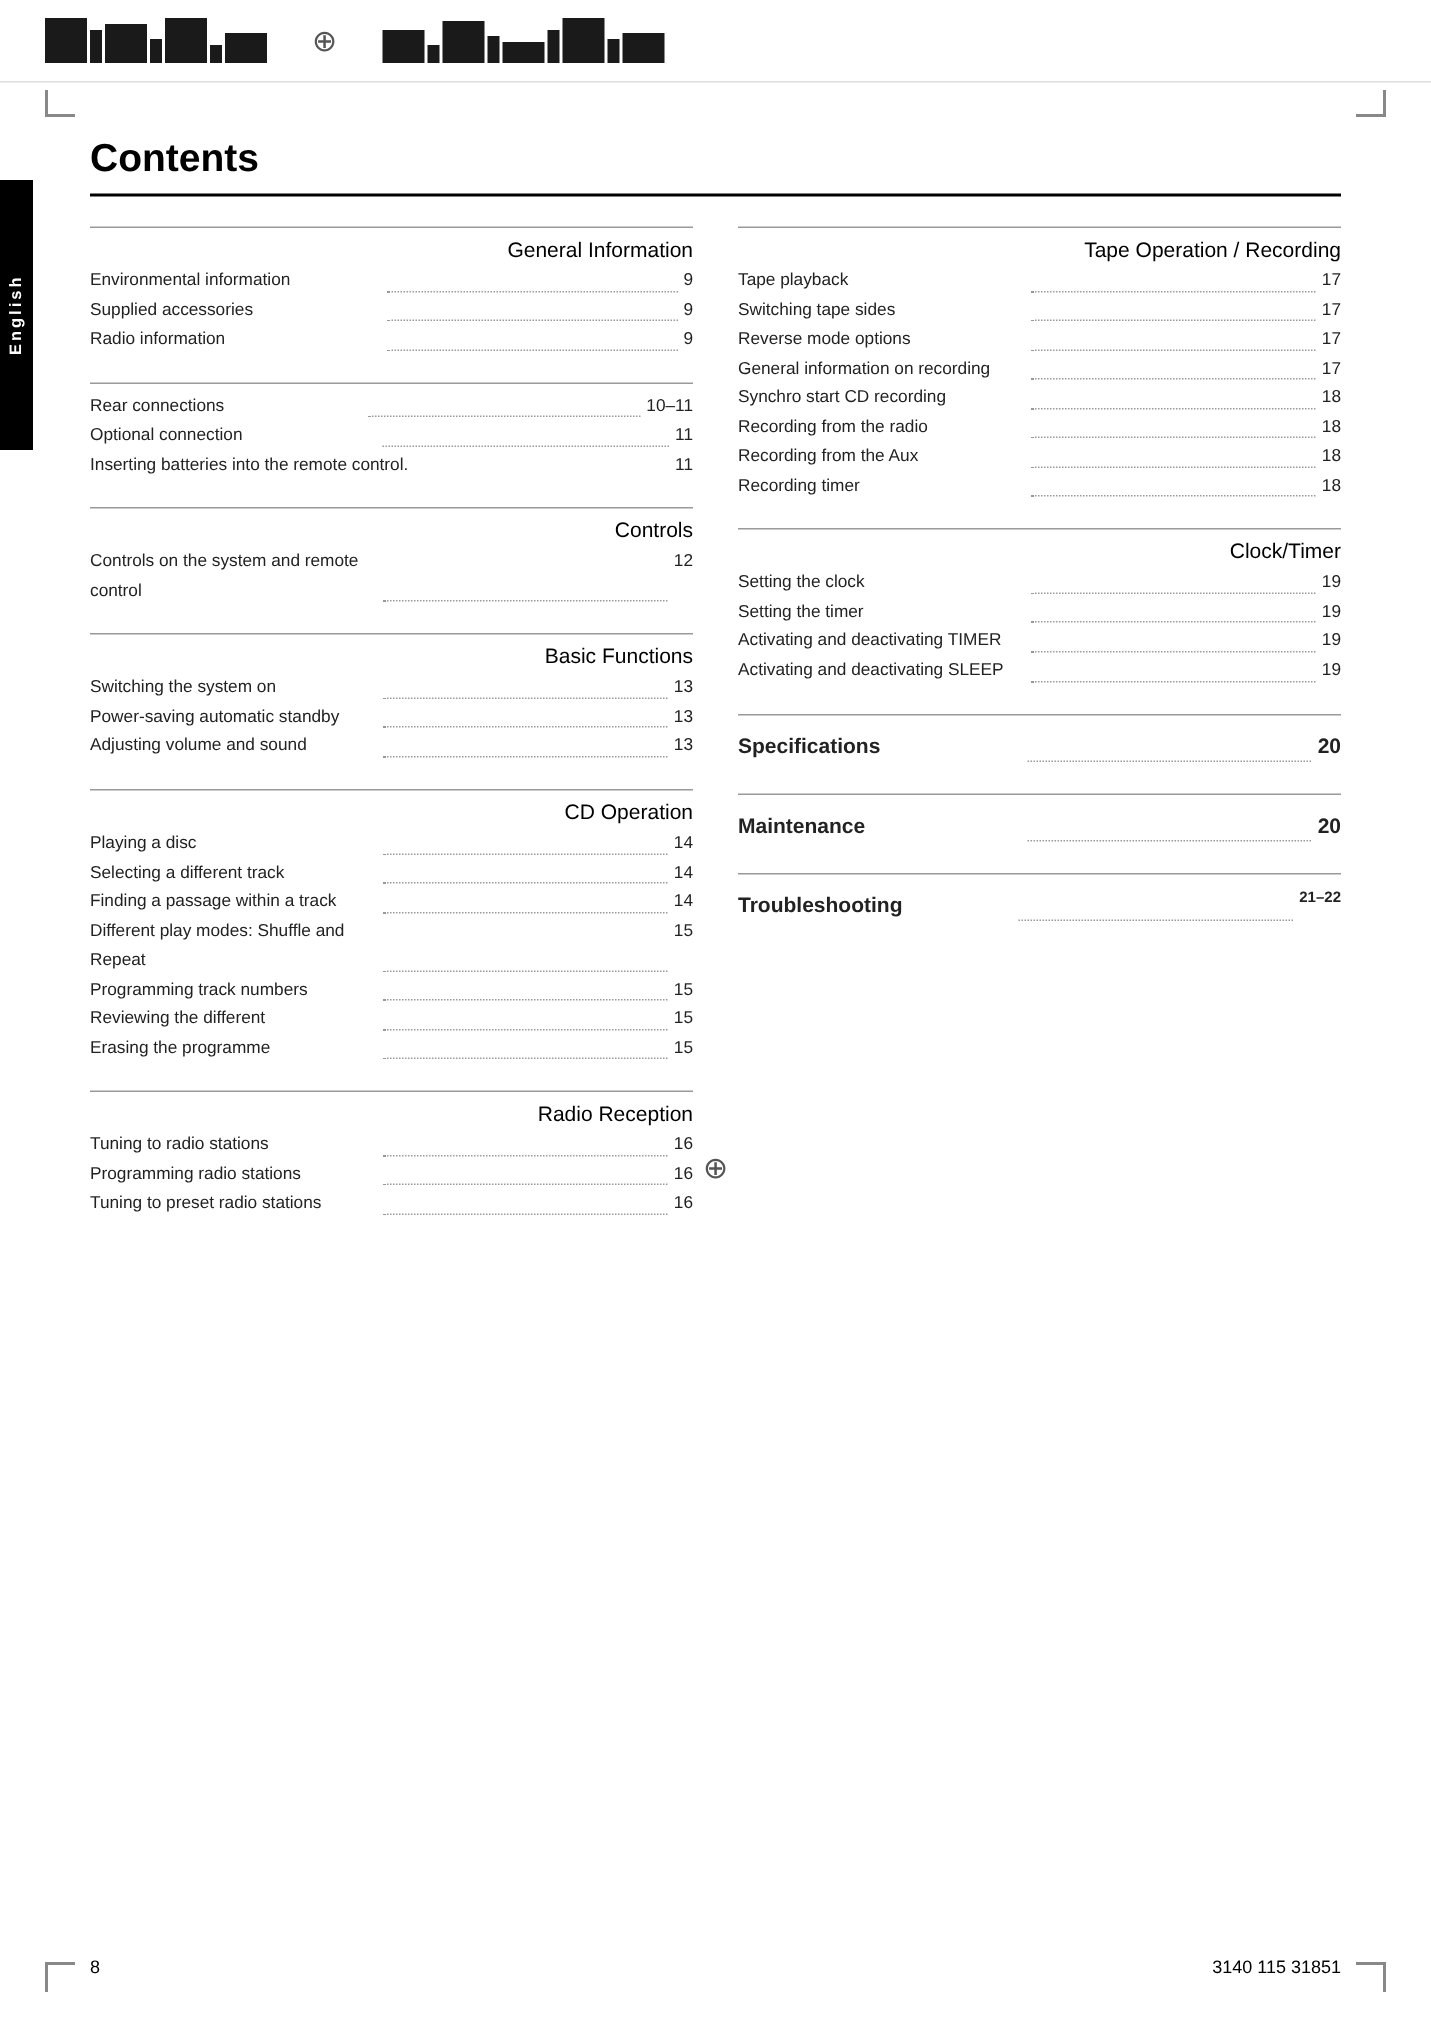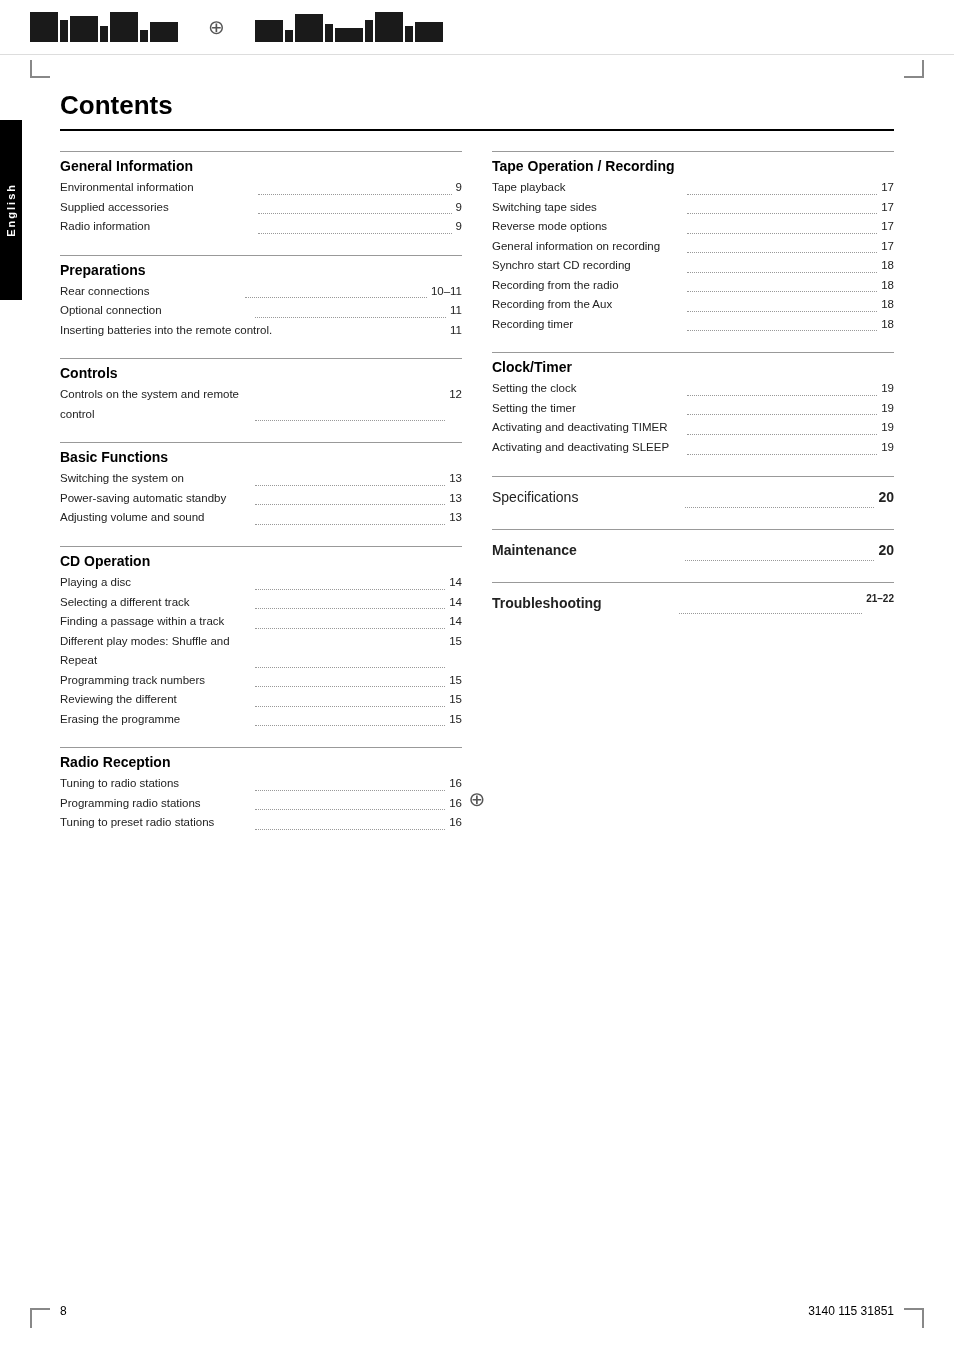--- a/index.html
+++ b/index.html
@@ -67,22 +67,23 @@
 
     
     .section {
       margin-bottom: 18px;
       border-top: 1.5px solid #999;
       padding-top: 6px;
     }
 
     .section-title {
       font-size: 14px;
-      font-weight: bold;
+      font-weight: normal;
       margin-bottom: 4px;
+      text-align: right;
     }
 
     
     .toc-item {
       display: flex;
       font-size: 11.5px;
       line-height: 1.7;
       color: #222;
     }
 
@@ -228,21 +229,20 @@
           <span class="toc-item-page">9</span>
         </div>
         <div class="toc-item">
           <span class="toc-item-label">Radio information</span>
           <span class="toc-item-dots"></span>
           <span class="toc-item-page">9</span>
         </div>
       </div>
 
       <div class="section">
-        <div class="section-title">Preparations</div>
         <div class="toc-item">
           <span class="toc-item-label">Rear connections</span>
           <span class="toc-item-dots"></span>
           <span class="toc-item-page">10–11</span>
         </div>
         <div class="toc-item">
           <span class="toc-item-label">Optional connection</span>
           <span class="toc-item-dots"></span>
           <span class="toc-item-page">11</span>
         </div>
@@ -406,21 +406,21 @@
         </div>
         <div class="toc-item">
           <span class="toc-item-label">Activating and deactivating SLEEP</span>
           <span class="toc-item-dots"></span>
           <span class="toc-item-page">19</span>
         </div>
       </div>
 
       <div class="section-bold">
         <div class="toc-item">
-          <span class="toc-item-label" style="font-weight:normal;font-size:14px;">Specifications</span>
+          <span class="toc-item-label" style="font-weight:bold;font-size:14px;">Specifications</span>
           <span class="toc-item-dots"></span>
           <span class="toc-item-page" style="font-weight:bold;font-size:14px;">20</span>
         </div>
       </div>
 
       <div class="section-bold">
         <div class="toc-item">
           <span class="toc-item-label" style="font-weight:bold;font-size:14px;">Maintenance</span>
           <span class="toc-item-dots"></span>
           <span class="toc-item-page" style="font-weight:bold;font-size:14px;">20</span>

